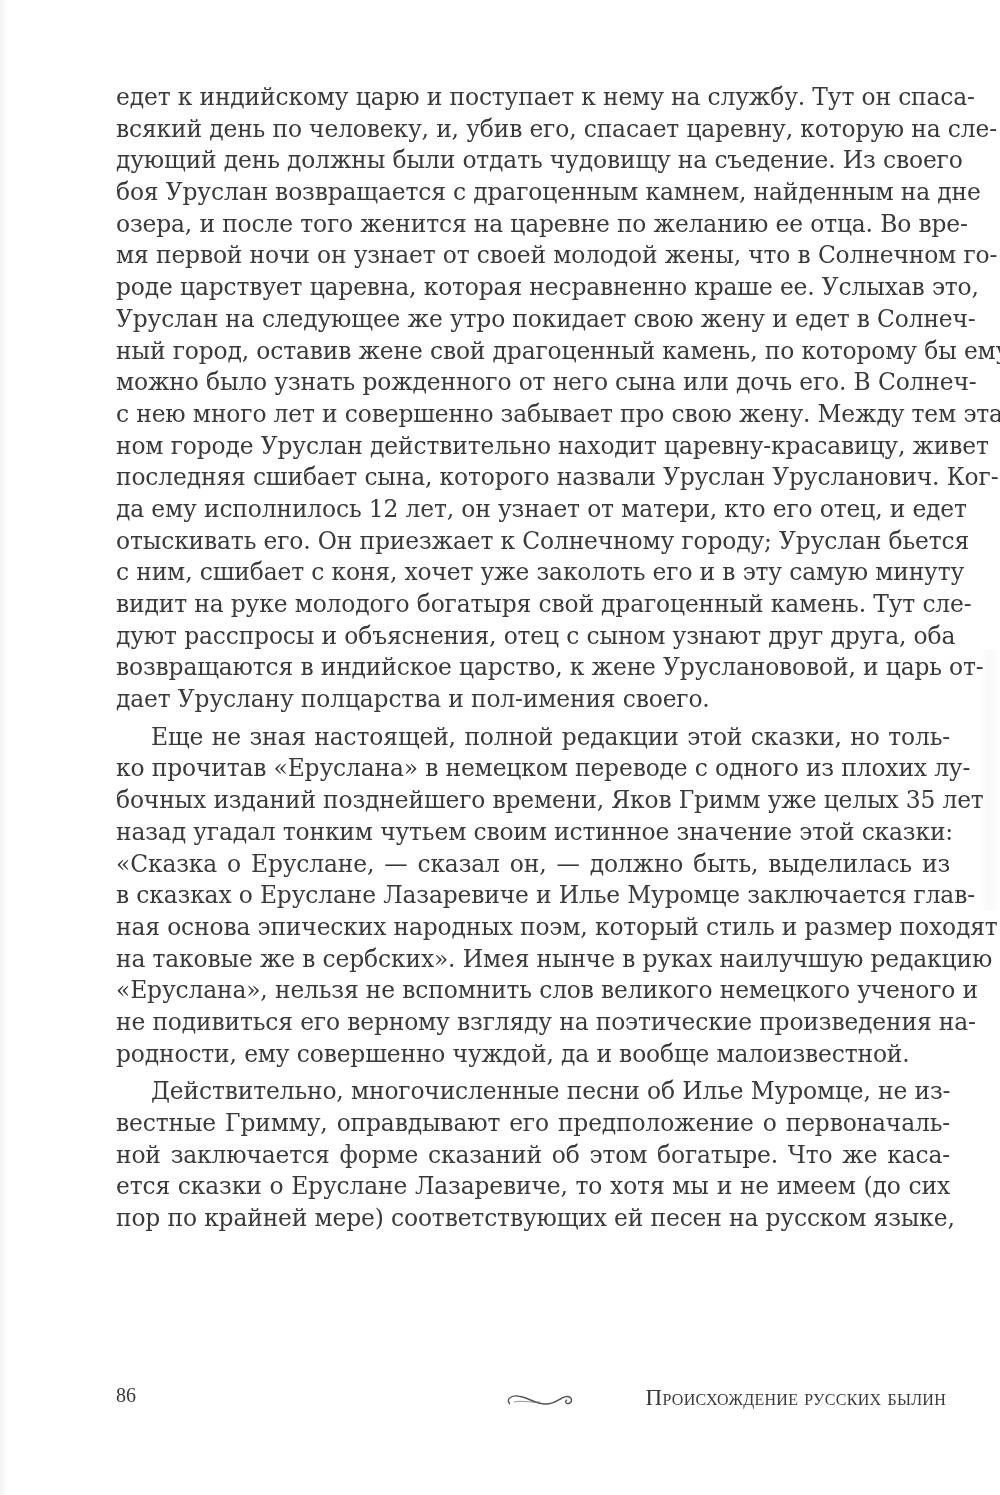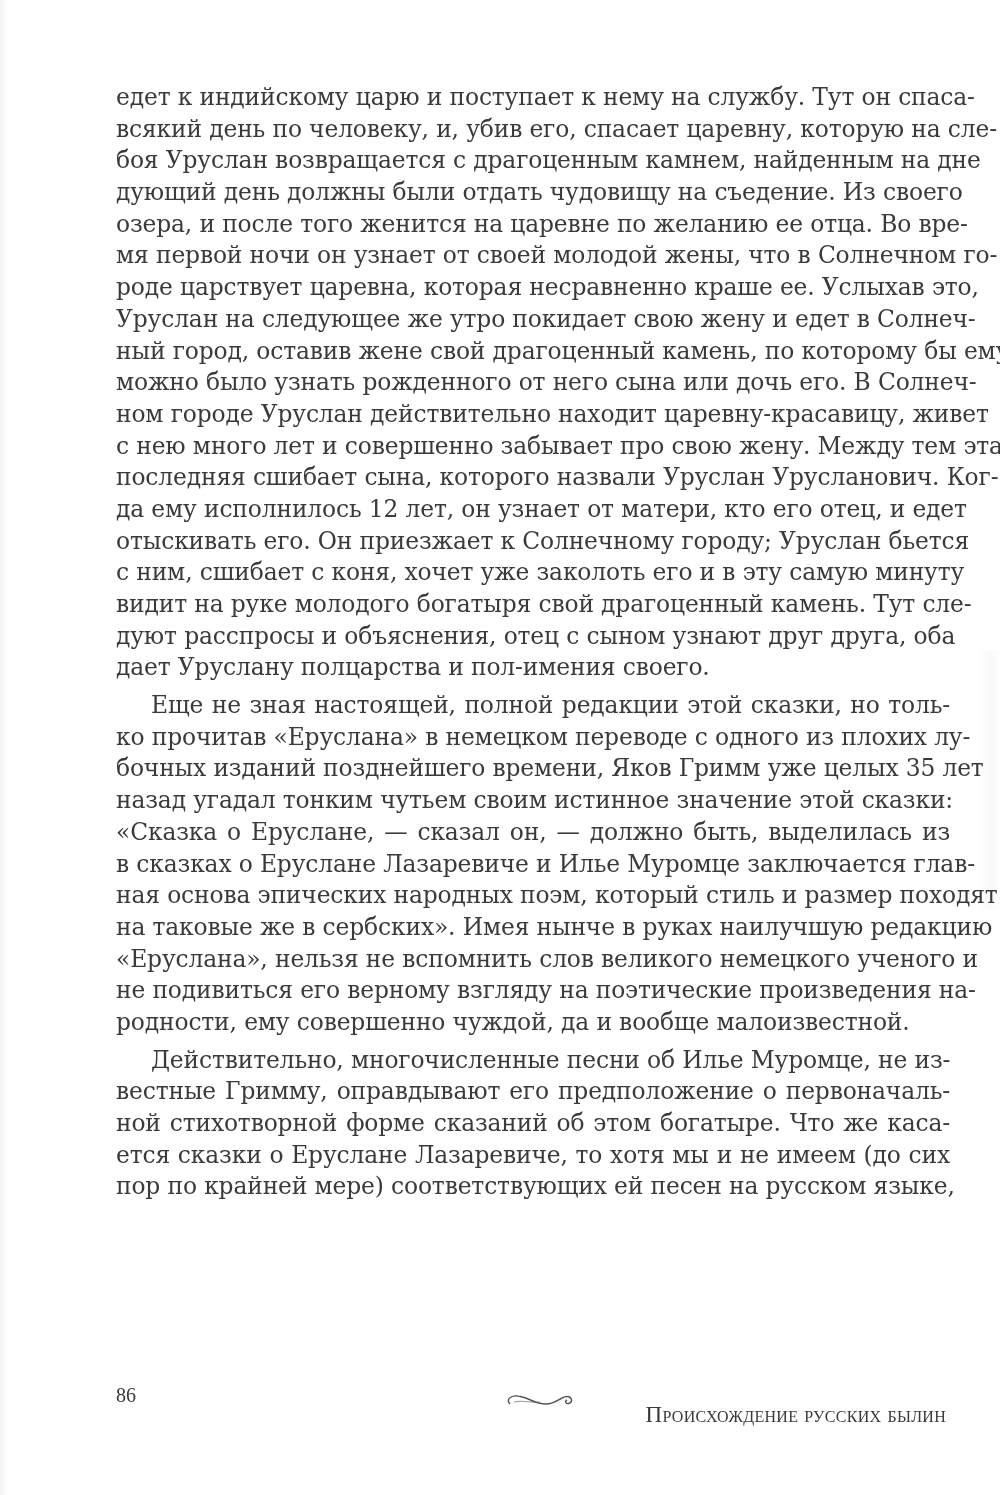--- a/index.html
+++ b/index.html
@@ -49,70 +49,70 @@
   .ornament {
     position: absolute; left: 388px; top: 6px;
     width: 72px; height: 20px;
   }
   .running-title {
     position: absolute; right: 0; top: 1px;
     font-family: "Liberation Serif", serif;
     font-size: 23px; color: #3a3a3a;
     font-variant: small-caps;
     letter-spacing: 0.3px;
-    margin-top: 17px;
   }
 </style>
 </head>
 <body>
 
 <div class="page-shade-left"></div>
 <div class="page-shade-right"></div>
 
 <div class="text-block" id="text-block">
     <div class="paragraph">
       <div class="line">едет к индийскому царю и поступает к нему на службу. Тут он спаса-</div>
       <div class="line">всякий день по человеку, и, убив его, спасает царевну, которую на сле-</div>
+      <div class="line">дующий день должны были отдать чудовищу на съедение. Из своего</div>
       <div class="line">боя Уруслан возвращается с драгоценным камнем, найденным на дне</div>
-      <div class="line">дующий день должны были отдать чудовищу на съедение. Из своего</div>
       <div class="line">озера, и после того женится на царевне по желанию ее отца. Во вре-</div>
       <div class="line">мя первой ночи он узнает от своей молодой жены, что в Солнечном го-</div>
       <div class="line">роде царствует царевна, которая несравненно краше ее. Услыхав это,</div>
       <div class="line">Уруслан на следующее же утро покидает свою жену и едет в Солнеч-</div>
       <div class="line">ный город, оставив жене свой драгоценный камень, по которому бы ему</div>
       <div class="line">можно было узнать рожденного от него сына или дочь его. В Солнеч-</div>
+      <div class="line">с нею много лет и совершенно забывает про свою жену. Между тем эта</div>
       <div class="line">ном городе Уруслан действительно находит царевну-красавицу, живет</div>
-      <div class="line">с нею много лет и совершенно забывает про свою жену. Между тем эта</div>
       <div class="line">последняя сшибает сына, которого назвали Уруслан Урусланович. Ког-</div>
       <div class="line">да ему исполнилось 12 лет, он узнает от матери, кто его отец, и едет</div>
       <div class="line">отыскивать его. Он приезжает к Солнечному городу; Уруслан бьется</div>
       <div class="line">с ним, сшибает с коня, хочет уже заколоть его и в эту самую минуту</div>
       <div class="line">видит на руке молодого богатыря свой драгоценный камень. Тут сле-</div>
       <div class="line">дуют расспросы и объяснения, отец с сыном узнают друг друга, оба</div>
+      <div class="line">возвращаются в индийское царство, к жене Урусланововой, и царь от-</div>
       <div class="line last">дает Уруслану полцарства и пол-имения своего.</div>
     </div>
     <div class="para-gap"></div>
     <div class="paragraph">
       <div class="line indent">Еще не зная настоящей, полной редакции этой сказки, но толь-</div>
       <div class="line">ко прочитав «Еруслана» в немецком переводе с одного из плохих лу-</div>
       <div class="line">бочных изданий позднейшего времени, Яков Гримм уже целых 35 лет</div>
       <div class="line">назад угадал тонким чутьем своим истинное значение этой сказки:</div>
       <div class="line">«Сказка о Еруслане, — сказал он, — должно быть, выделилась из</div>
       <div class="line">в сказках о Еруслане Лазаревиче и Илье Муромце заключается глав-</div>
       <div class="line">ная основа эпических народных поэм, который стиль и размер походят</div>
       <div class="line">на таковые же в сербских». Имея нынче в руках наилучшую редакцию</div>
       <div class="line">«Еруслана», нельзя не вспомнить слов великого немецкого ученого и</div>
       <div class="line">не подивиться его верному взгляду на поэтические произведения на-</div>
       <div class="line last">родности, ему совершенно чуждой, да и вообще малоизвестной.</div>
     </div>
     <div class="para-gap"></div>
     <div class="paragraph">
       <div class="line indent">Действительно, многочисленные песни об Илье Муромце, не из-</div>
       <div class="line">вестные Гримму, оправдывают его предположение о первоначаль-</div>
-      <div class="line">ной стихотворной форме сказаний об этом богатыре. Что же каса-</div>
+      <div class="line">ной заключается форме сказаний об этом богатыре. Что же каса-</div>
       <div class="line">ется сказки о Еруслане Лазаревиче, то хотя мы и не имеем (до сих</div>
       <div class="line">пор по крайней мере) соответствующих ей песен на русском языке,</div>
     </div>
   </div>
 
 <div class="footer">
   <span class="page-number">86</span>
   <svg class="ornament" viewBox="0 0 72 20">
     <path d="M6 14 C 2 10, 6 5, 14 6 C 24 7, 30 14, 42 14 C 50 14, 54 10, 58 8" fill="none" stroke="#555" stroke-width="1.4"></path>
     <path d="M10 12 C 18 10, 26 13, 36 12" fill="none" stroke="#777" stroke-width="0.8"></path>

